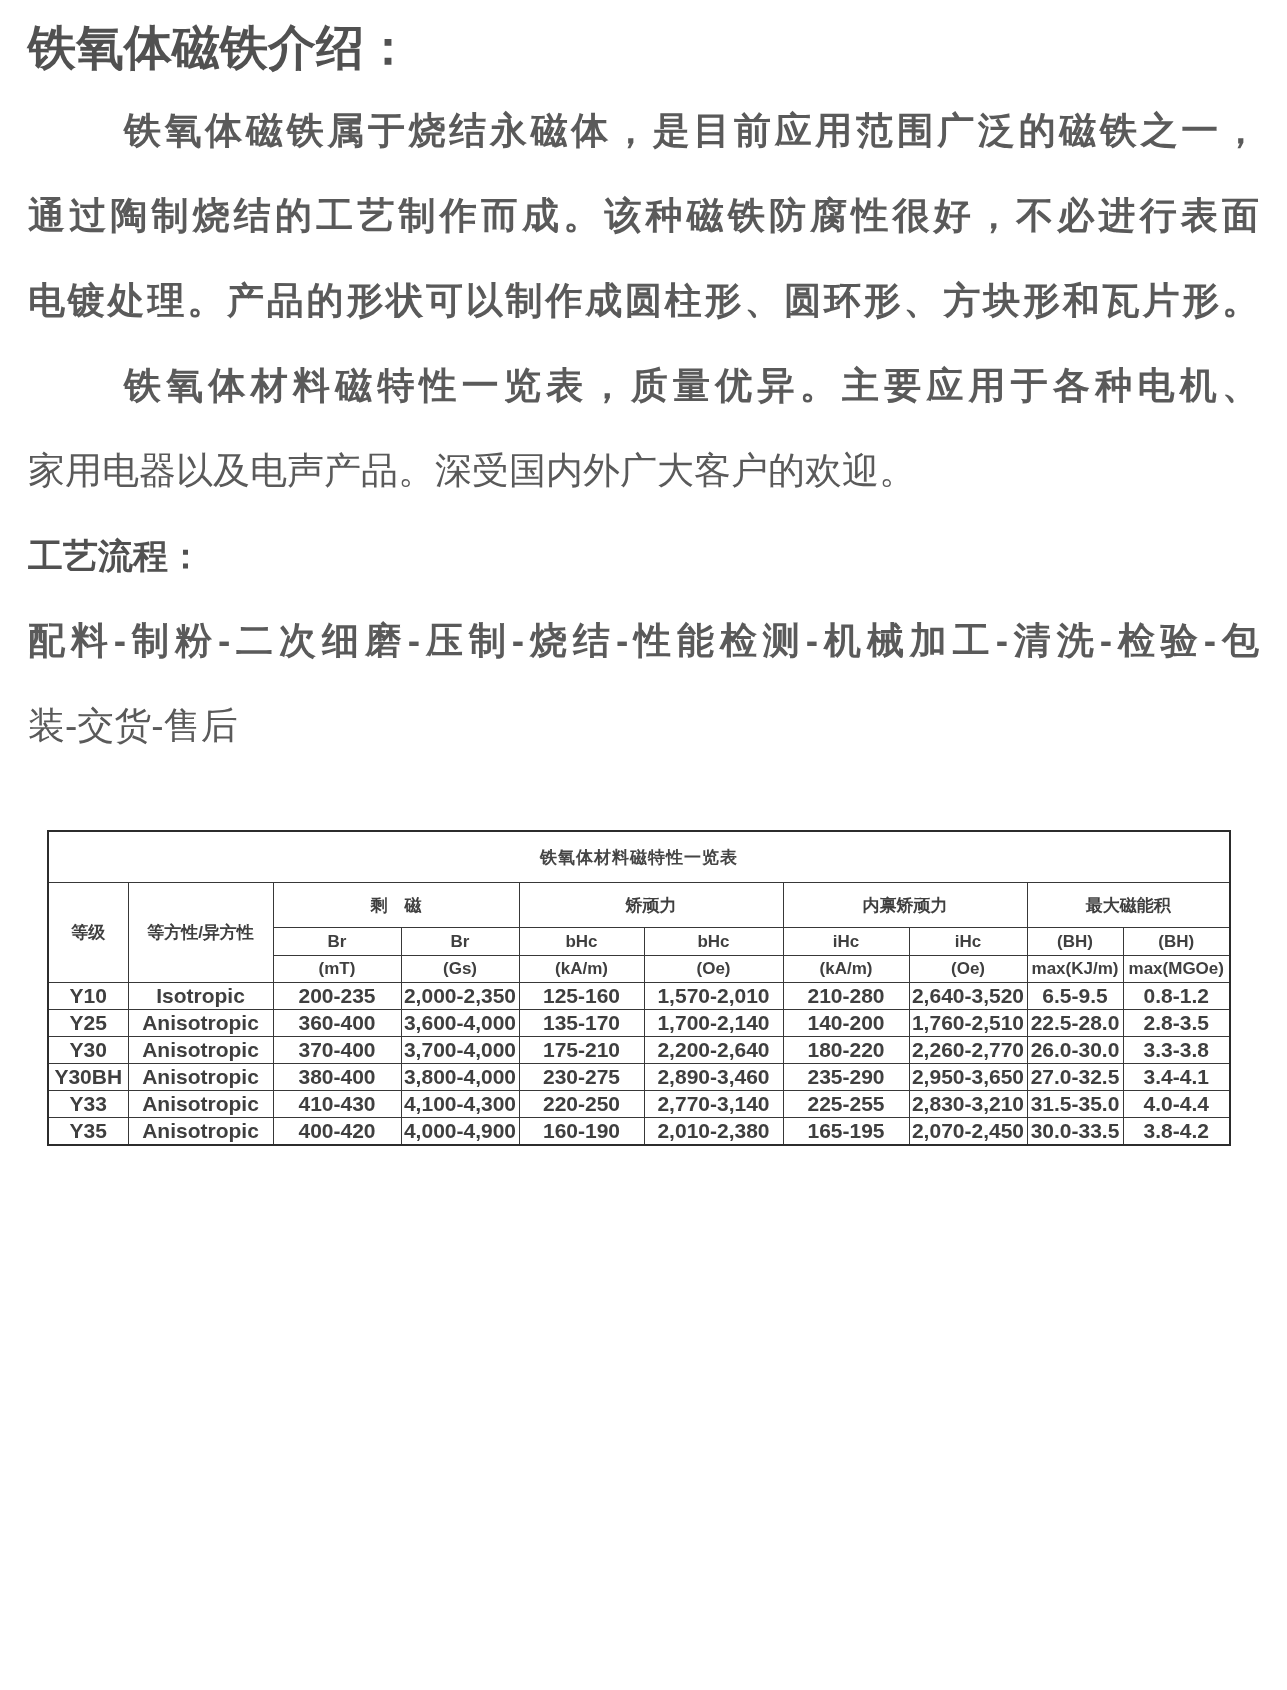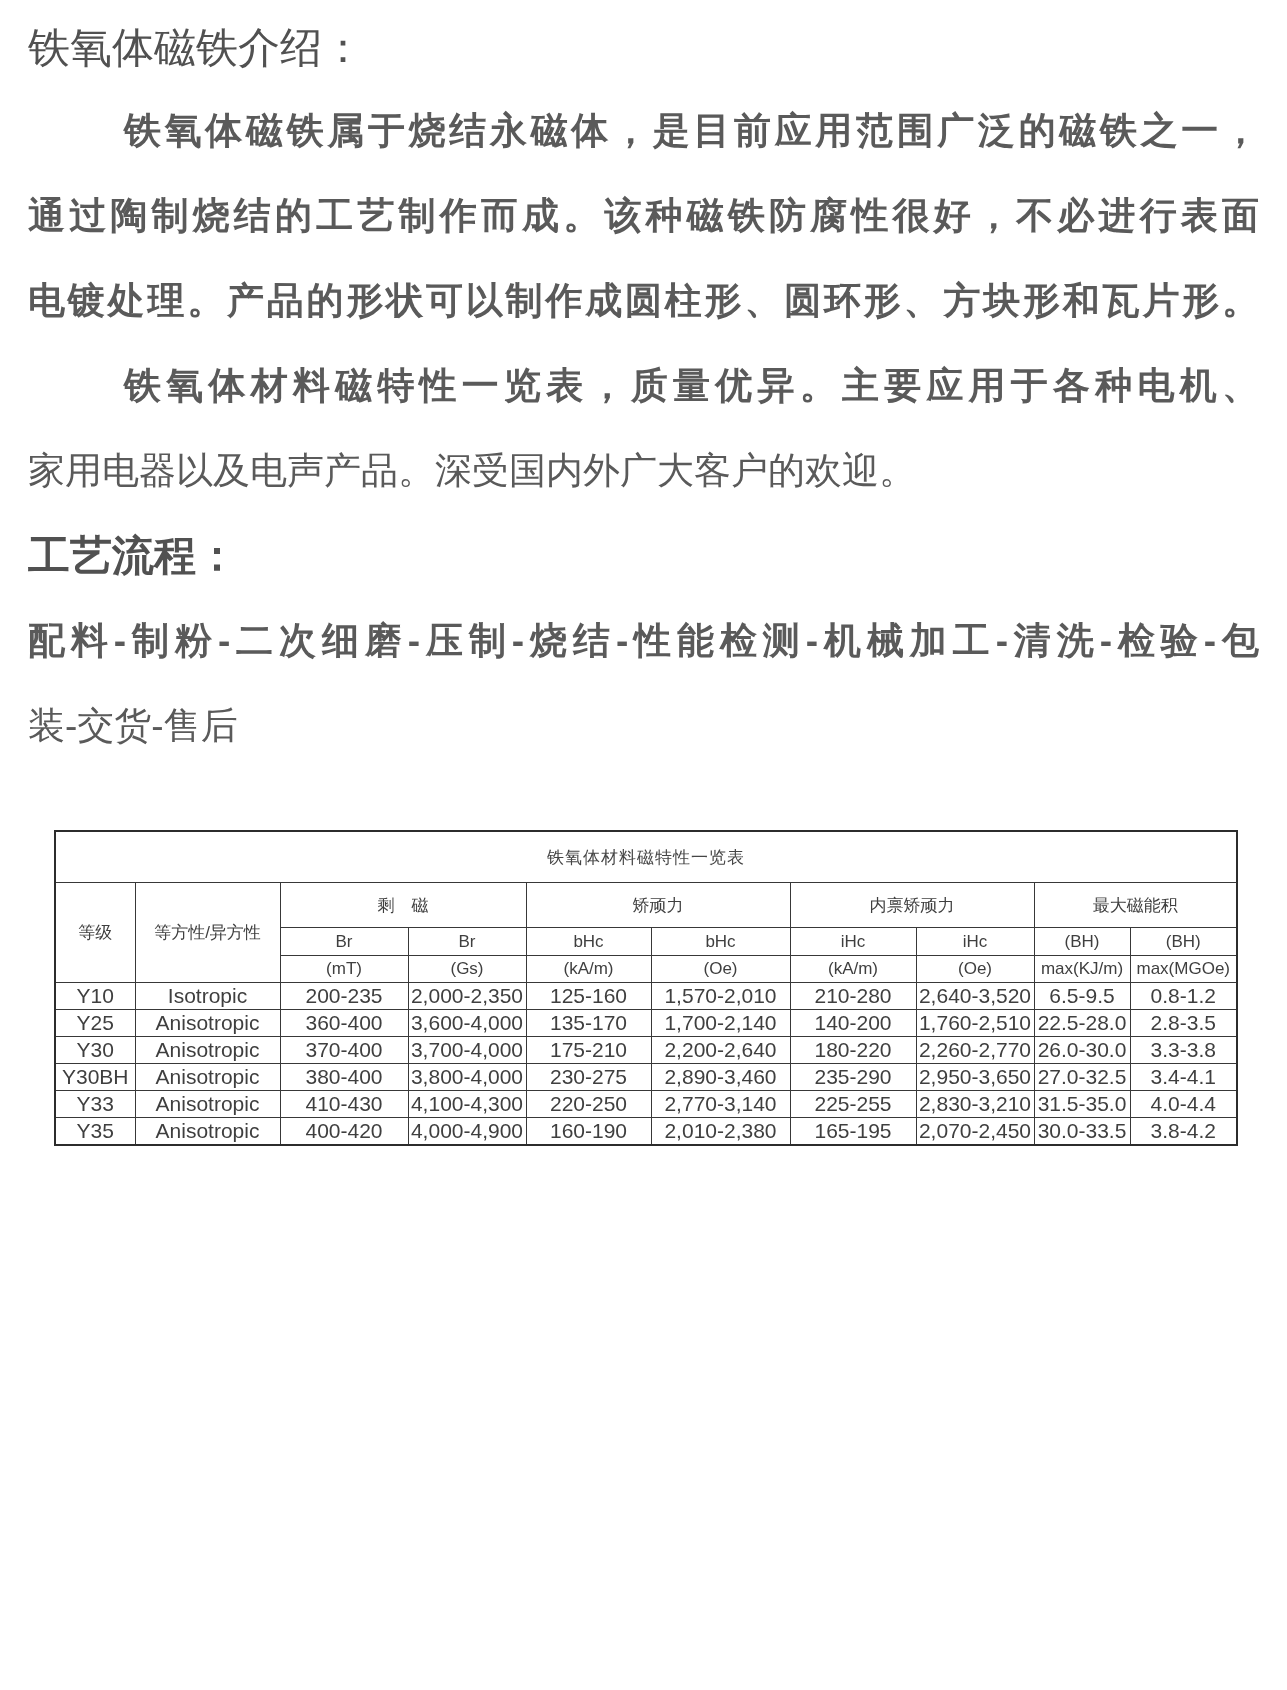--- a/index.html
+++ b/index.html
@@ -10,31 +10,31 @@
     width: 1287px; height: 1690px;
     overflow: hidden;
     font-family: "Liberation Sans", sans-serif;
     color: #575757;
   }
   .doc {
     padding: 0 28px;
     width: 1231px;
   }
   .h1 {
-    font-weight: normal;
-    font-size: 42px;
+    font-weight: bold;
+    font-size: 48px;
     line-height: 80px;
     height: 80px;
     margin-top: 8px;
     color: #515151;
     white-space: nowrap;
   }
   .h2 {
     font-weight: bold;
-    font-size: 42px;
+    font-size: 35px;
     line-height: 85px;
     height: 85px;
     color: #515151;
     white-space: nowrap;
   }
   .line {
     font-size: 37px;
     line-height: 85px;
     height: 85px;
     color: #5a5a5a;
@@ -45,23 +45,24 @@
     text-align-last: justify;
     font-weight: bold;
   }
   .indent { padding-left: 96px; }
 
   
   table.props {
     border-collapse: collapse;
     table-layout: fixed;
     width: 1182px;
-    margin: 62px 0 0 26px;
+    margin: 62px 0 0 19px;
     color: #3f3f3f;
     border: 2px solid #2c2c2c;
+    font-weight: bold;
   }
   table.props td {
     border: 1.5px solid #383838;
     text-align: center;
     vertical-align: middle;
     padding: 0;
     font-size: 17px;
     overflow: hidden;
   }
   td.t-title {

